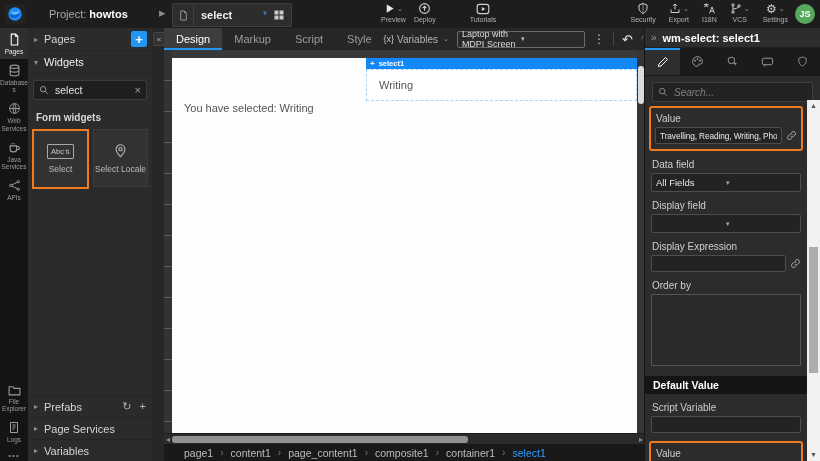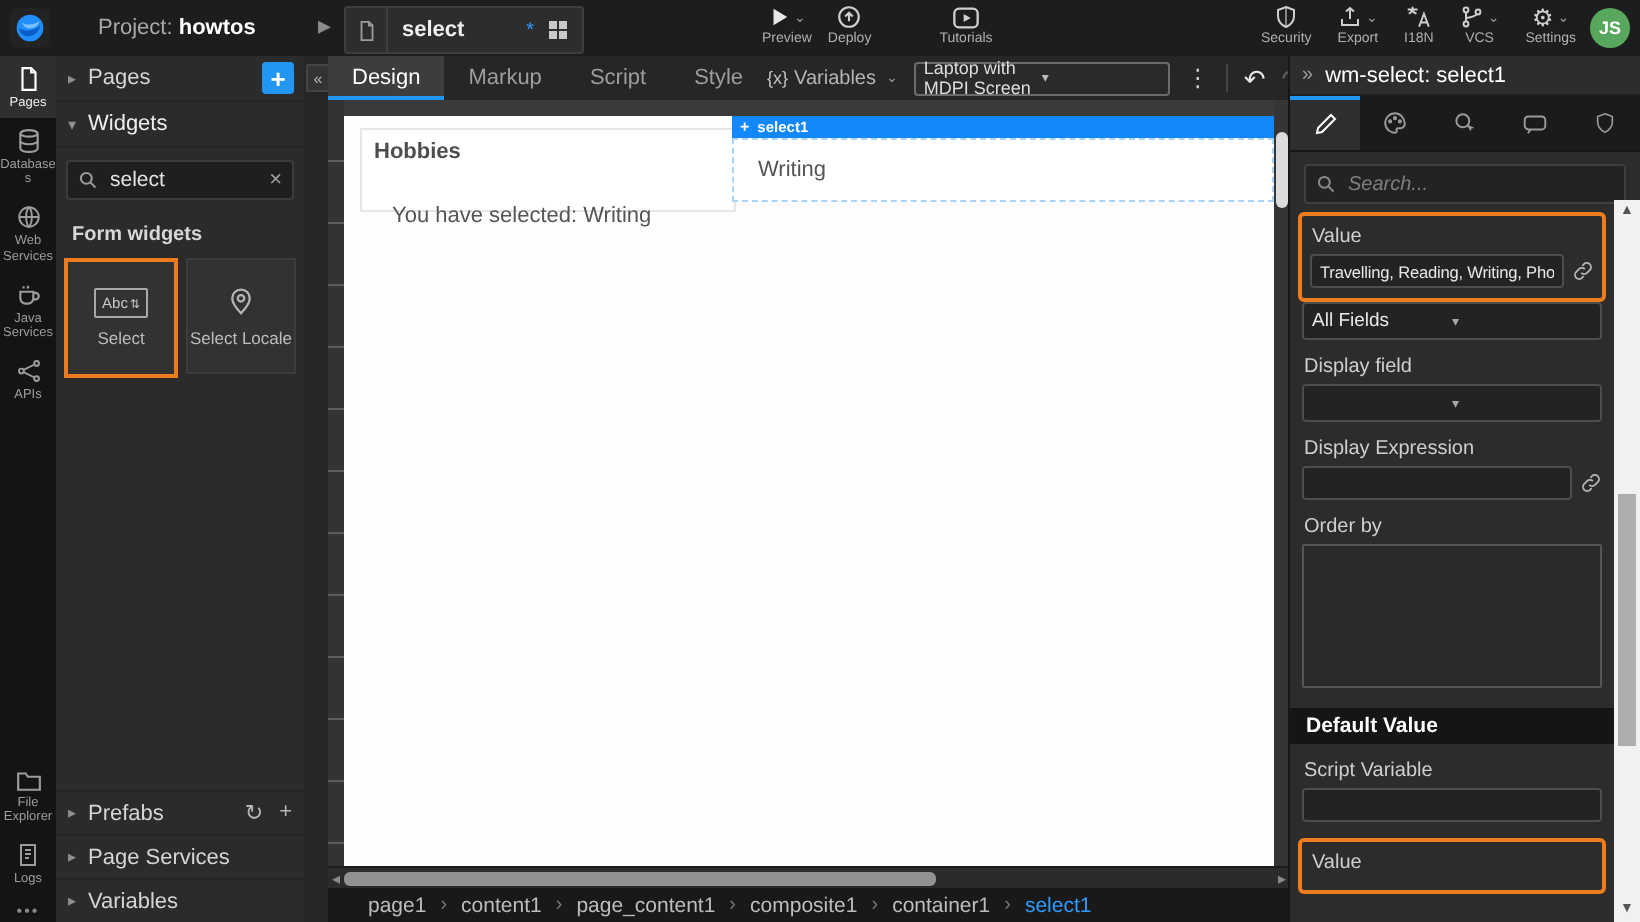--- a/index.html
+++ b/index.html
@@ -84,35 +84,35 @@
   .vscroll{position:absolute;right:0;top:0;bottom:0;width:8px;background:#353535;}
   .vthumb{position:absolute;left:1px;top:16px;width:6px;height:38px;background:#dcdcdc;border-radius:3px;cursor:grab;}
   .white{position:absolute;left:8px;top:8px;right:8px;bottom:0;background:#fdfdfd;}
   .hobbies{position:absolute;left:8px;top:6px;width:186px;height:40px;background:#fff;border:1px solid #e6e6e6;cursor:pointer;}
   .hobbies .htxt{padding:5px 0 0 6px;color:#4d4d4d;font-weight:bold;font-size:11px;}
   .selwidget{position:absolute;left:194px;top:0;right:0;cursor:pointer;}
   .selbar{height:11px;background:#1288fb;display:flex;align-items:center;gap:4px;padding:0 4px;}
   .selbar .wplus{color:#fff;font-size:8px;font-weight:bold;line-height:1;}
   .selbar .wname{color:#fff;font-size:7.5px;font-weight:bold;line-height:1;}
   .selbox{height:22px;background:#fff;border:1px dashed #a9d3f7;display:flex;align-items:center;padding:4px 12px;color:#555;font-size:11px;}
-  .result{position:absolute;left:24px;top:44px;color:#555;font-size:11px;cursor:pointer;}
+  .result{position:absolute;left:12px;top:44px;color:#555;font-size:11px;cursor:pointer;}
 
   .hscroll{position:absolute;left:0;right:0;top:405px;height:11px;background:#2b2b2b;border-top:1px solid #1c1c1c;}
   .hs-arrow{position:absolute;top:1px;color:#8a8a8a;font-size:8px;cursor:pointer;}
   .hthumb{position:absolute;left:8px;top:2px;width:296px;height:7px;background:#929292;border-radius:3px;cursor:grab;}
   .crumbbar{position:absolute;left:0;right:0;bottom:0;height:17px;background:#191919;display:flex;align-items:center;padding-left:20px;gap:7px;}
   .crumb{color:#bdbdbd;font-size:10.5px;cursor:pointer;display:flex;align-items:center;gap:7px;}
   .crumb:not(:last-child)::after{content:"›";color:#777;font-size:10px;}
   .crumb.cur{color:#2e9bff;}
 
   
   .rightpanel{position:absolute;top:28px;right:0;width:175px;bottom:0;background:#2c2c2c;border-left:1px solid #161616;}
   .rp-head{height:19px;display:flex;align-items:center;gap:6px;padding:0 6px;background:#2d2d2d;border-bottom:1px solid #1f1f1f;}
   .rp-head .exp{color:#9a9a9a;font-size:10px;cursor:pointer;}
-  .rp-head .ttl{color:#fff;font-weight:normal;font-size:11px;}
+  .rp-head .ttl{color:#fff;font-weight:bold;font-size:11px;}
   .rp-tabs{height:27px;display:flex;background:#1b1b1b;border-bottom:1px solid #161616;}
   .rp-tab{flex:1;display:flex;align-items:center;justify-content:center;cursor:pointer;background:#1b1b1b;}
   .rp-tab.active{background:#2f2f2f;box-shadow:inset 0 2px 0 #2196f3;}
   .rp-search{margin:6px 7px;height:18px;background:#232323;border:1px solid #3f3f3f;border-radius:2px;display:flex;align-items:center;gap:4px;padding:0 5px;}
   .rp-search input{flex:1;min-width:0;background:transparent;border:none;outline:none;color:#bdbdbd;font-size:10px;font-family:inherit;font-style:italic;}
   .rp-search input::placeholder{color:#7f7f7f;}
   .rp-content{position:absolute;top:73px;left:0;right:13px;bottom:0;overflow:hidden;padding:2px 6px 0;}
   .flabel{color:#cfcfcf;font-size:10px;margin:8px 1px 3px;}
   .tb-input{width:100%;box-sizing:border-box;height:17px;background:#232323;border:1px solid #4d4d4d;border-radius:2px;
     color:#e8e8e8;font-size:9px;padding:0 4px;font-family:inherit;outline:none;}
@@ -386,23 +386,20 @@
             <rect x="3.5" y="3.5" width="17" height="17" rx="1.5"></rect>
             <path d="M8 3.5V9h7V3.5"></path>
             <rect x="7.5" y="13.5" width="9" height="7"></rect>
           </svg>
       </div>
     </div>
 
     <div class="cframe">
       <div class="ruler"></div>
       <div class="white">
-        <div class="hobbies">
-          <div class="htxt">Hobbies</div>
-        </div>
         <div class="selwidget">
           <div class="selbar">
             <span class="wplus">+</span>
             <span class="wname">select1</span>
           </div>
           <div class="selbox">
             <span>Writing</span>
           </div>
         </div>
         <div class="result">You have selected: Writing</div>
@@ -479,20 +476,21 @@
         <div class="flabel">Value</div>
         <div class="bindrow">
           <input class="tb-input val-input grow" value="Travelling, Reading, Writing, Photography" style="">
           <svg class="chain" width="11" height="11" viewBox="0 0 24 24" fill="none" stroke="#b5b5b5" stroke-width="2">
               <path d="M10 14a4.5 4.5 0 006.4 0l3-3a4.5 4.5 0 00-6.4-6.4l-1.7 1.7"></path>
               <path d="M14 10a4.5 4.5 0 00-6.4 0l-3 3a4.5 4.5 0 006.4 6.4l1.7-1.7"></path>
             </svg>
         </div>
       </div>
 
+      <div class="flabel">Data field</div>
       <div class="dropdown">
         <span>All Fields</span>
         <span class="dd">▾</span>
       </div>
 
       <div class="flabel">Display field</div>
       <div class="dropdown">
         <span></span>
         <span class="dd">▾</span>
       </div>

